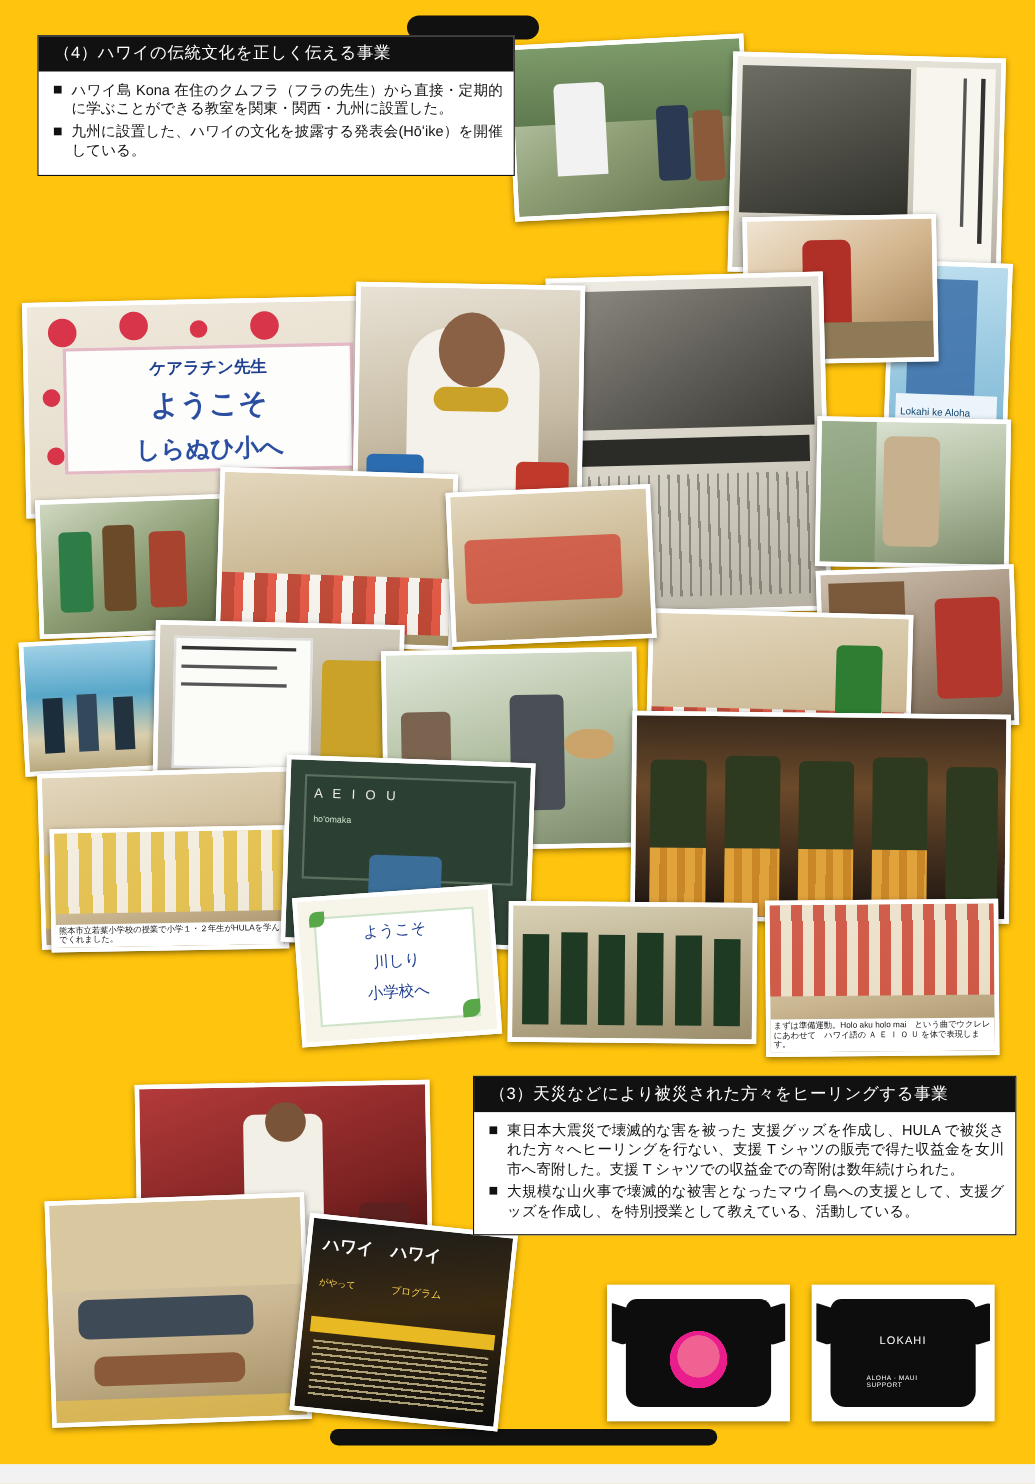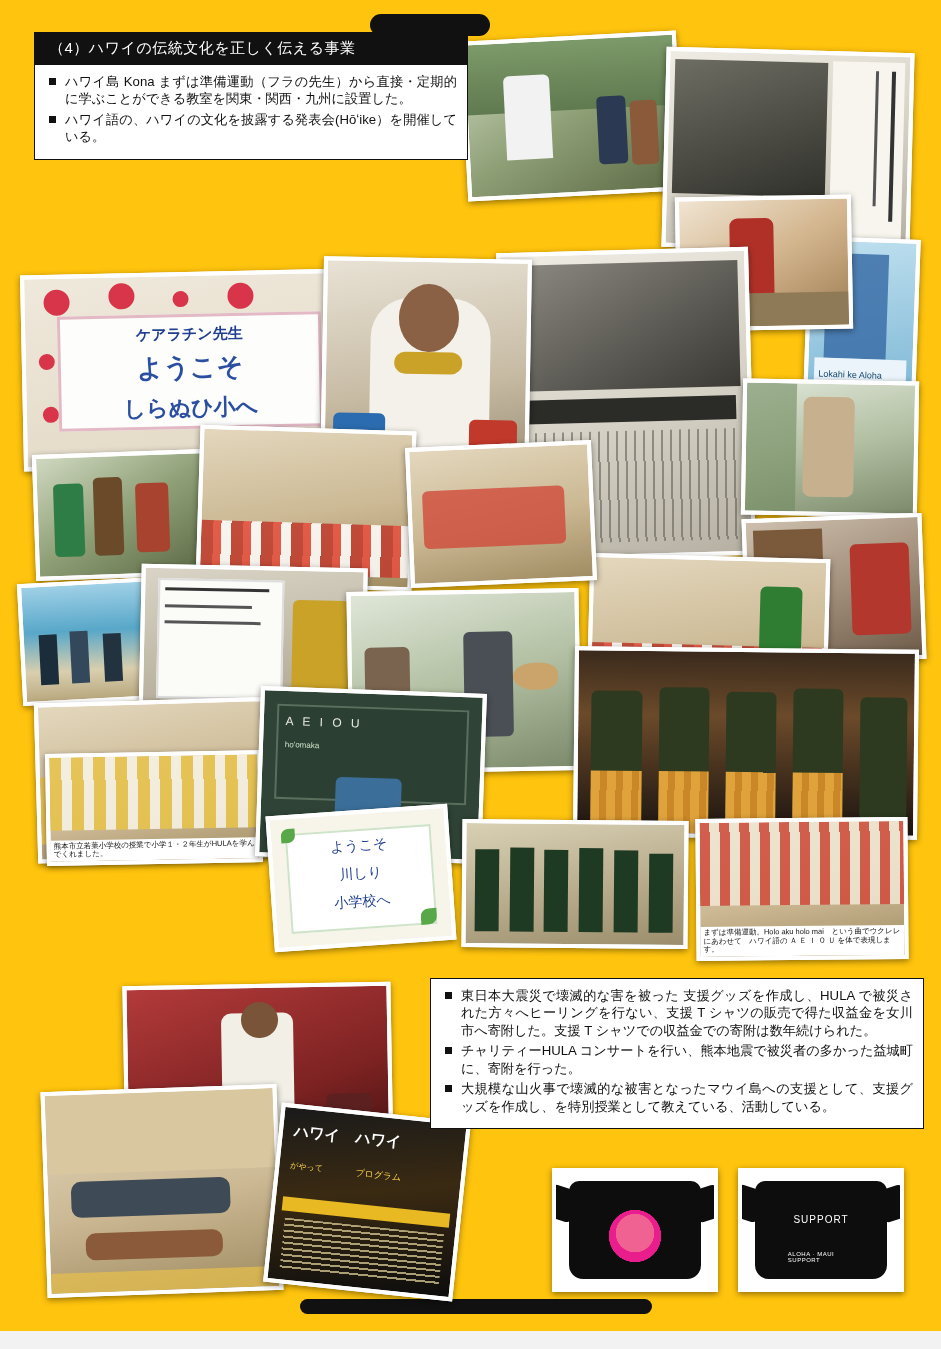--- a/index.html
+++ b/index.html
@@ -364,40 +364,40 @@
     <div class="inner" style="background:#ffffff;">
       <div class="tshirt-shape">
         <div class="tee-emblem"></div>
       </div>
     </div>
   </div>
 
   <div class="photo" style="left:738px;top:1168px;width:166px;height:124px;">
     <div class="inner" style="background:#ffffff;">
       <div class="tshirt-shape">
-        <div class="tee-logo">SUPPORT</div>
+        <div class="tee-logo">LOKAHI</div>
         <div class="tee-caption">ALOHA · MAUI SUPPORT</div>
       </div>
     </div>
   </div>
 
   <div class="panel" id="panel-2">
     <div class="panel-head">（4）ハワイの伝統文化を正しく伝える事業</div>
     <div class="panel-body">
       <ul class="bullets">
-        <li>ハワイ島 Kona まずは準備運動（フラの先生）から直接・定期的に学ぶことができる教室を関東・関西・九州に設置した。</li>
-        <li>ハワイ語の、ハワイの文化を披露する発表会(Hōʻike）を開催している。</li>
+        <li>ハワイ島 Kona 在住のクムフラ（フラの先生）から直接・定期的に学ぶことができる教室を関東・関西・九州に設置した。</li>
+        <li>九州に設置した、ハワイの文化を披露する発表会(Hōʻike）を開催している。</li>
       </ul>
     </div>
   </div>
 
   <div class="panel" id="panel-3">
+    <div class="panel-head">（3）天災などにより被災された方々をヒーリングする事業</div>
     <div class="panel-body">
       <ul class="bullets">
         <li>東日本大震災で壊滅的な害を被った 支援グッズを作成し、HULA で被災された方々へヒーリングを行ない、支援 T シャツの販売で得た収益金を女川市へ寄附した。支援 T シャツでの収益金での寄附は数年続けられた。</li>
-        <li>チャリティーHULA コンサートを行い、熊本地震で被災者の多かった益城町に、寄附を行った。</li>
         <li>大規模な山火事で壊滅的な被害となったマウイ島への支援として、支援グッズを作成し、を特別授業として教えている、活動している。</li>
       </ul>
     </div>
   </div>
 
   <div class="bottom-strip"></div>
 </div>
 
 </body></html>

